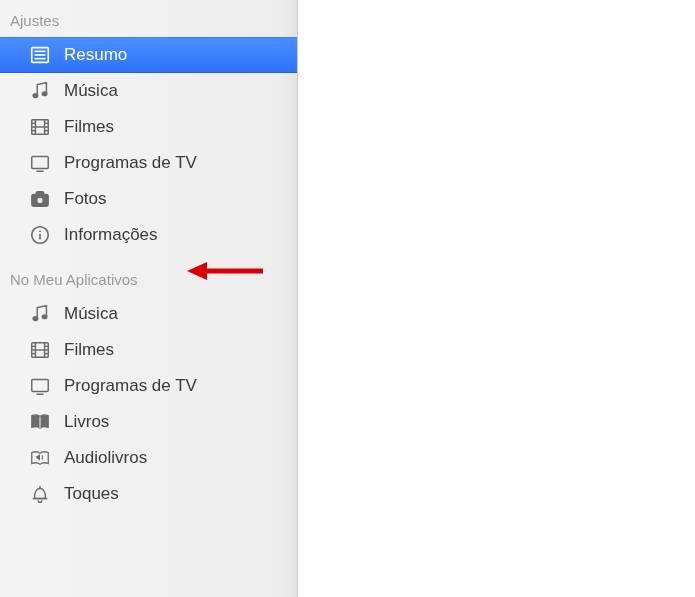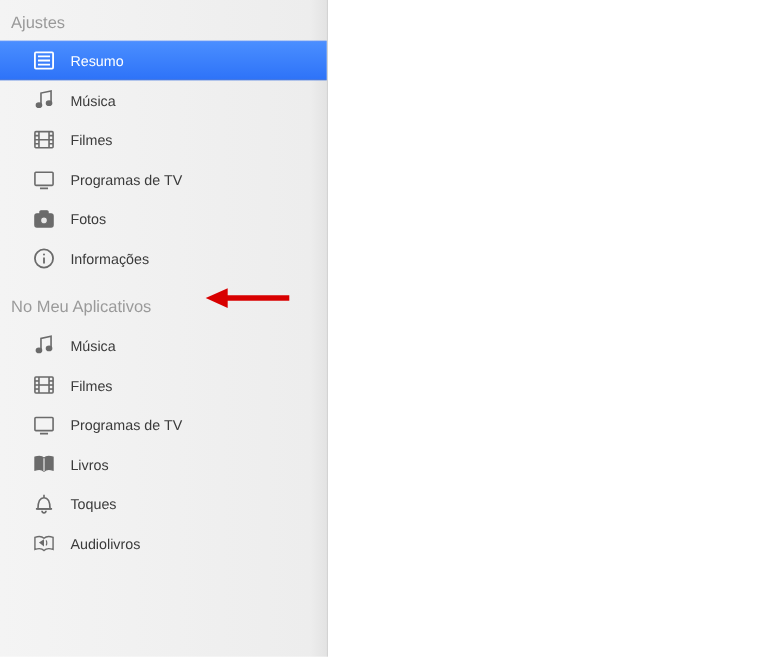--- a/index.html
+++ b/index.html
@@ -30,21 +30,21 @@
       color: #9a9a9a;
       font-weight: 500;
       padding: 4px 10px 8px 10px;
     }
     .sidebar-item {
       display: flex;
       align-items: center;
       height: 36px;
       padding-left: 28px;
       cursor: default;
-      font-size: 13px;
+      font-size: 17px;
       color: #3a3a3a;
     }
     .sidebar-item.selected {
       background: linear-gradient(to bottom, #4a8eff 0%, #2e73f8 100%);
       color: #fff;
       border-top: 1px solid #3a7fff;
       border-bottom: 1px solid #2362e0;
     }
     .sidebar-item.selected .icon svg {
       stroke: #fff;
@@ -205,39 +205,39 @@
       <svg viewBox="0 0 24 24" fill="#6b6b6b" stroke="#6b6b6b" stroke-width="1.2">
         <path d="M3 5 C6 4 10 4 12 6 C14 4 18 4 21 5 L21 18 C18 17 14 17 12 19 C10 17 6 17 3 18 Z"></path>
         <line x1="12" y1="6" x2="12" y2="19" stroke="#e8e8e8"></line>
       </svg>
     </span>
     <span class="label">Livros</span>
   </div>
 
   <div class="sidebar-item">
     <span class="icon">
+      <svg viewBox="0 0 24 24" fill="none" stroke="#6b6b6b" stroke-width="1.4">
+        <path d="M3 6 C6 5 10 5 12 7 C14 5 18 5 21 6 L21 18 C18 17 14 17 12 19 C10 17 6 17 3 18 Z"></path>
+        <path d="M7 11 L12 8 L12 15 Z" fill="#6b6b6b" stroke="none"></path>
+        <path d="M14 9 C15 10 15 13 14 14" stroke-width="1.2"></path>
+      </svg>
+    </span>
+    <span class="label">Audiolivros</span>
+  </div>
+
+  <div class="sidebar-item">
+    <span class="icon">
       <svg viewBox="0 0 24 24" fill="none" stroke="#6b6b6b" stroke-width="1.6">
         <path d="M6 17 C6 10 8 6 12 6 C16 6 18 10 18 17 Z"></path>
         <line x1="4" y1="17" x2="20" y2="17"></line>
         <path d="M10 19 C10 20 11 21 12 21 C13 21 14 20 14 19"></path>
         <line x1="12" y1="3" x2="12" y2="6"></line>
       </svg>
     </span>
     <span class="label">Toques</span>
-  </div>
-
-  <div class="sidebar-item">
-    <span class="icon">
-      <svg viewBox="0 0 24 24" fill="none" stroke="#6b6b6b" stroke-width="1.4">
-        <path d="M3 6 C6 5 10 5 12 7 C14 5 18 5 21 6 L21 18 C18 17 14 17 12 19 C10 17 6 17 3 18 Z"></path>
-        <path d="M7 11 L12 8 L12 15 Z" fill="#6b6b6b" stroke="none"></path>
-        <path d="M14 9 C15 10 15 13 14 14" stroke-width="1.2"></path>
-      </svg>
-    </span>
-    <span class="label">Audiolivros</span>
   </div>
 
 </div>
 
 <div class="main-area"></div>
 
 <svg class="arrow-annotation" width="80" height="24" viewBox="0 0 80 24">
   <line x1="78" y1="12" x2="18" y2="12" stroke="#d80000" stroke-width="5"></line>
   <polygon points="2,12 22,3 22,21" fill="#d80000"></polygon>
 </svg>

